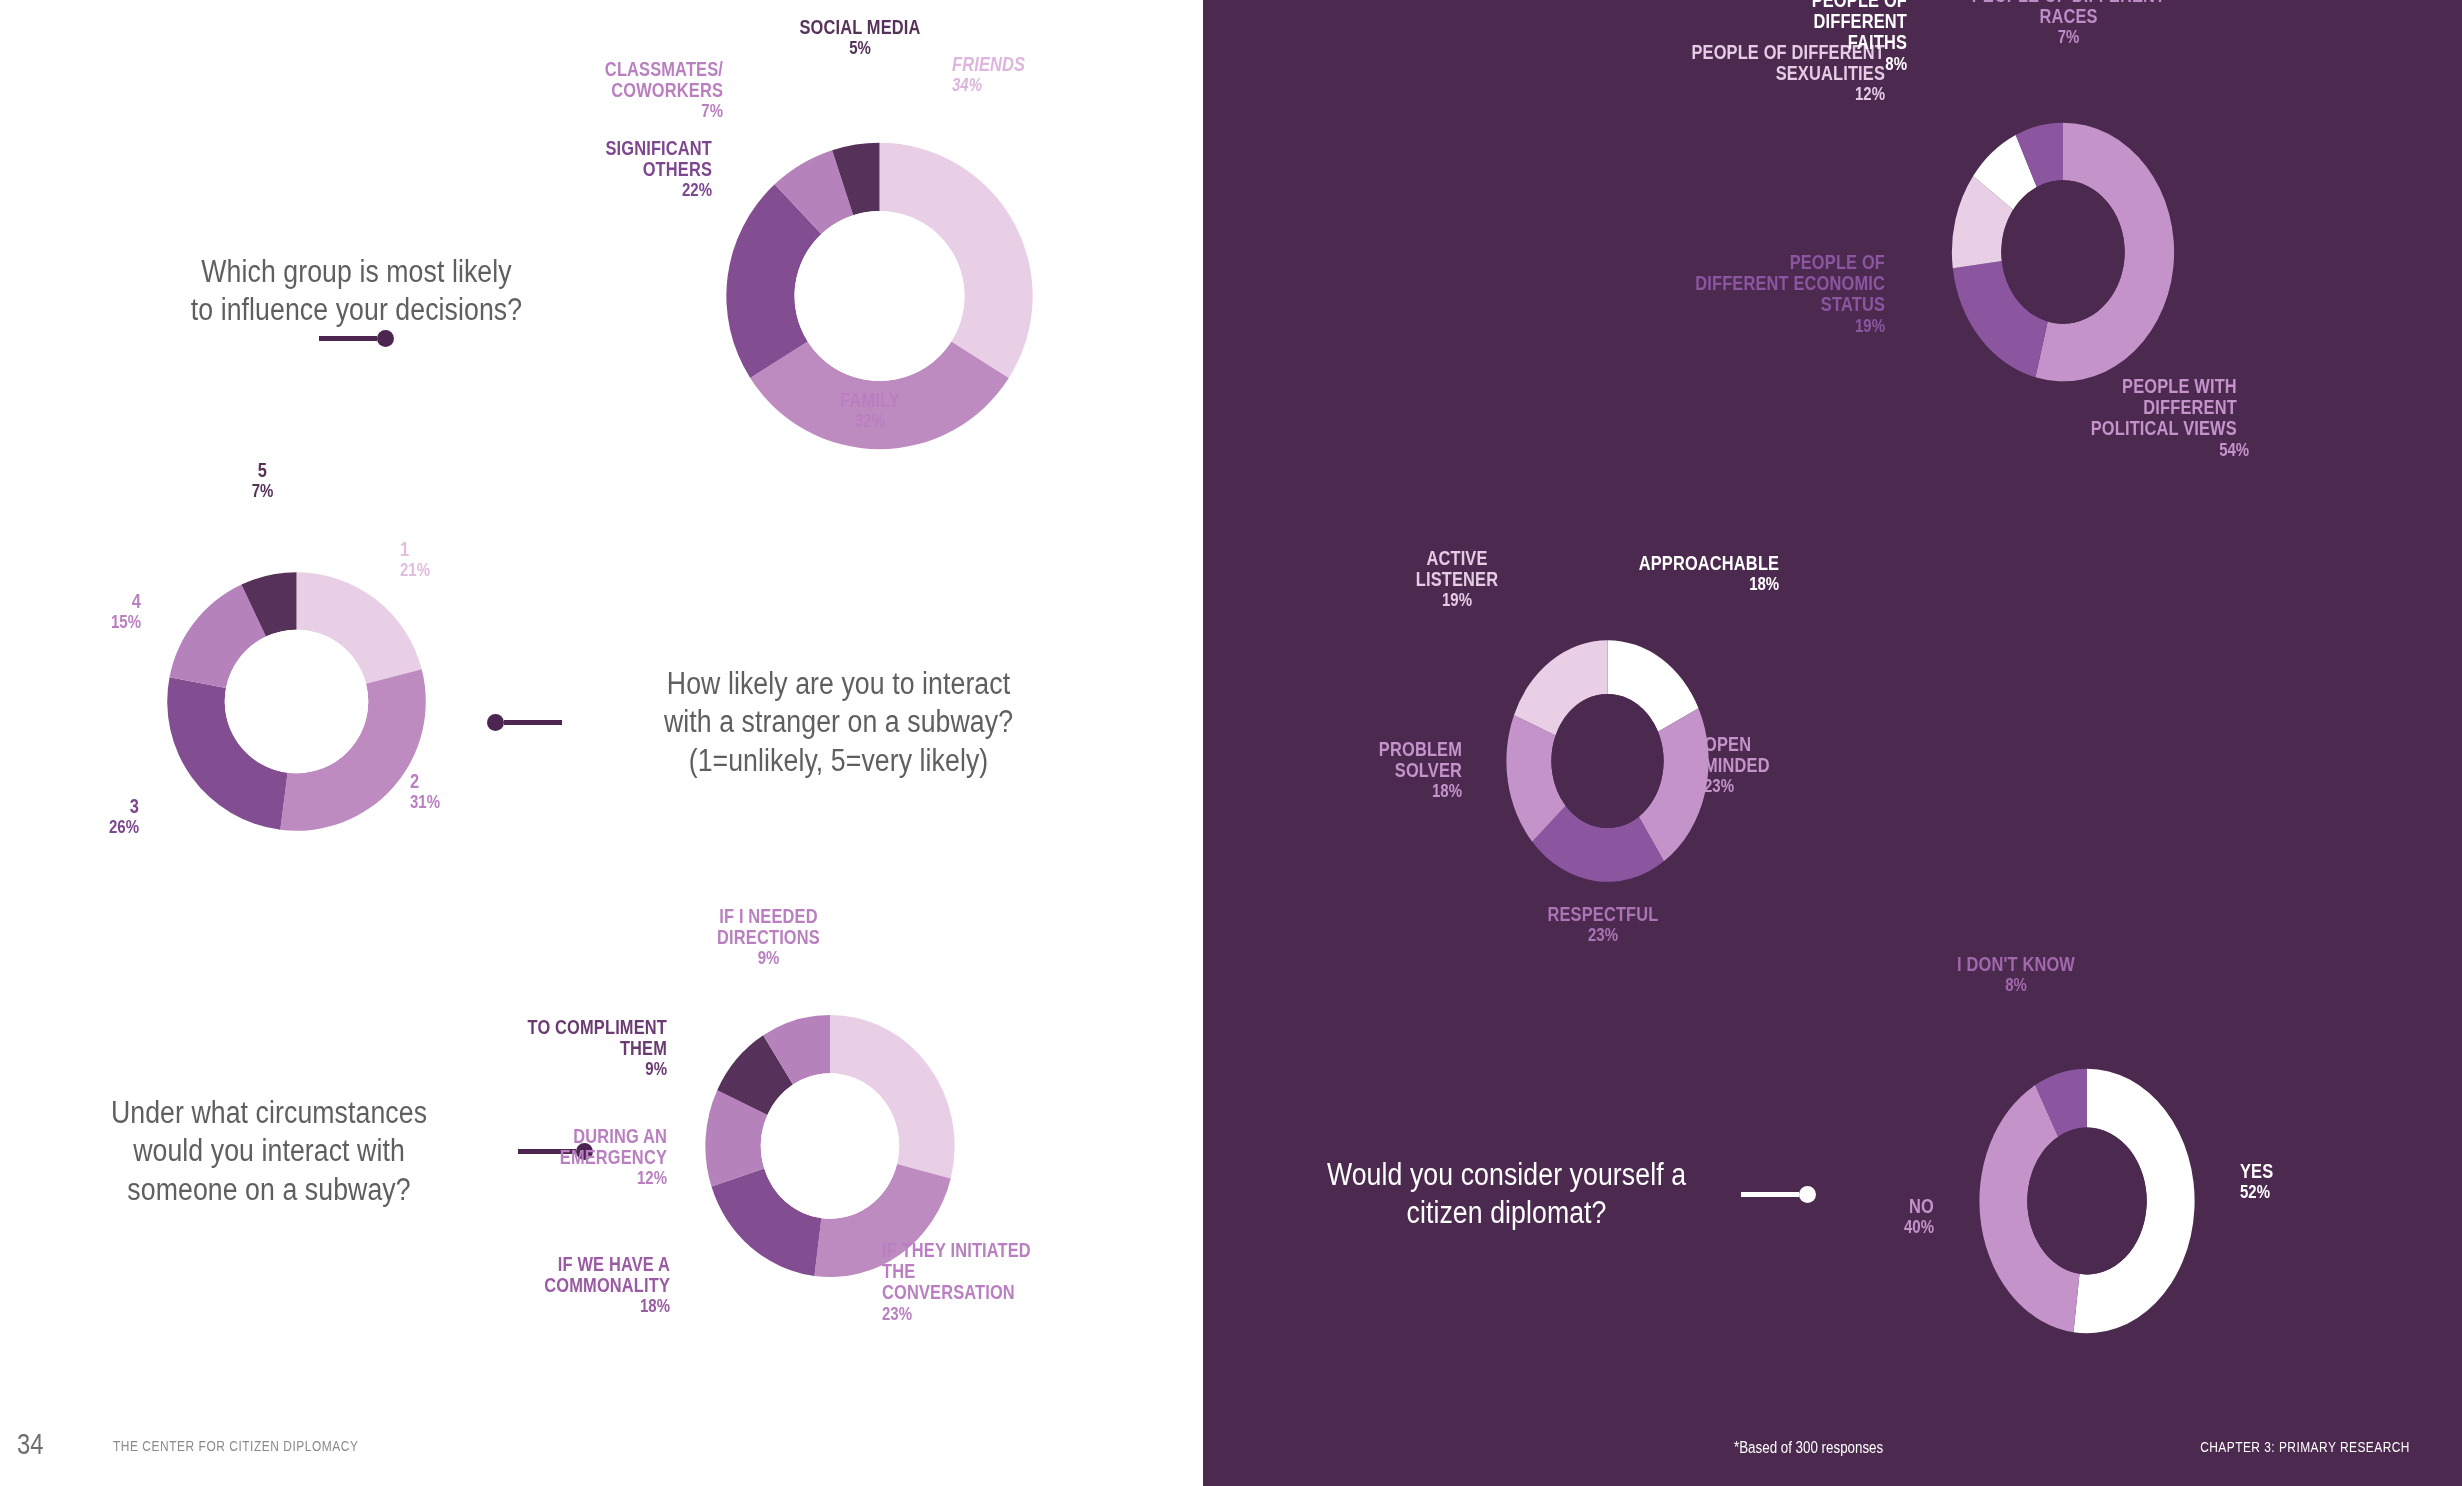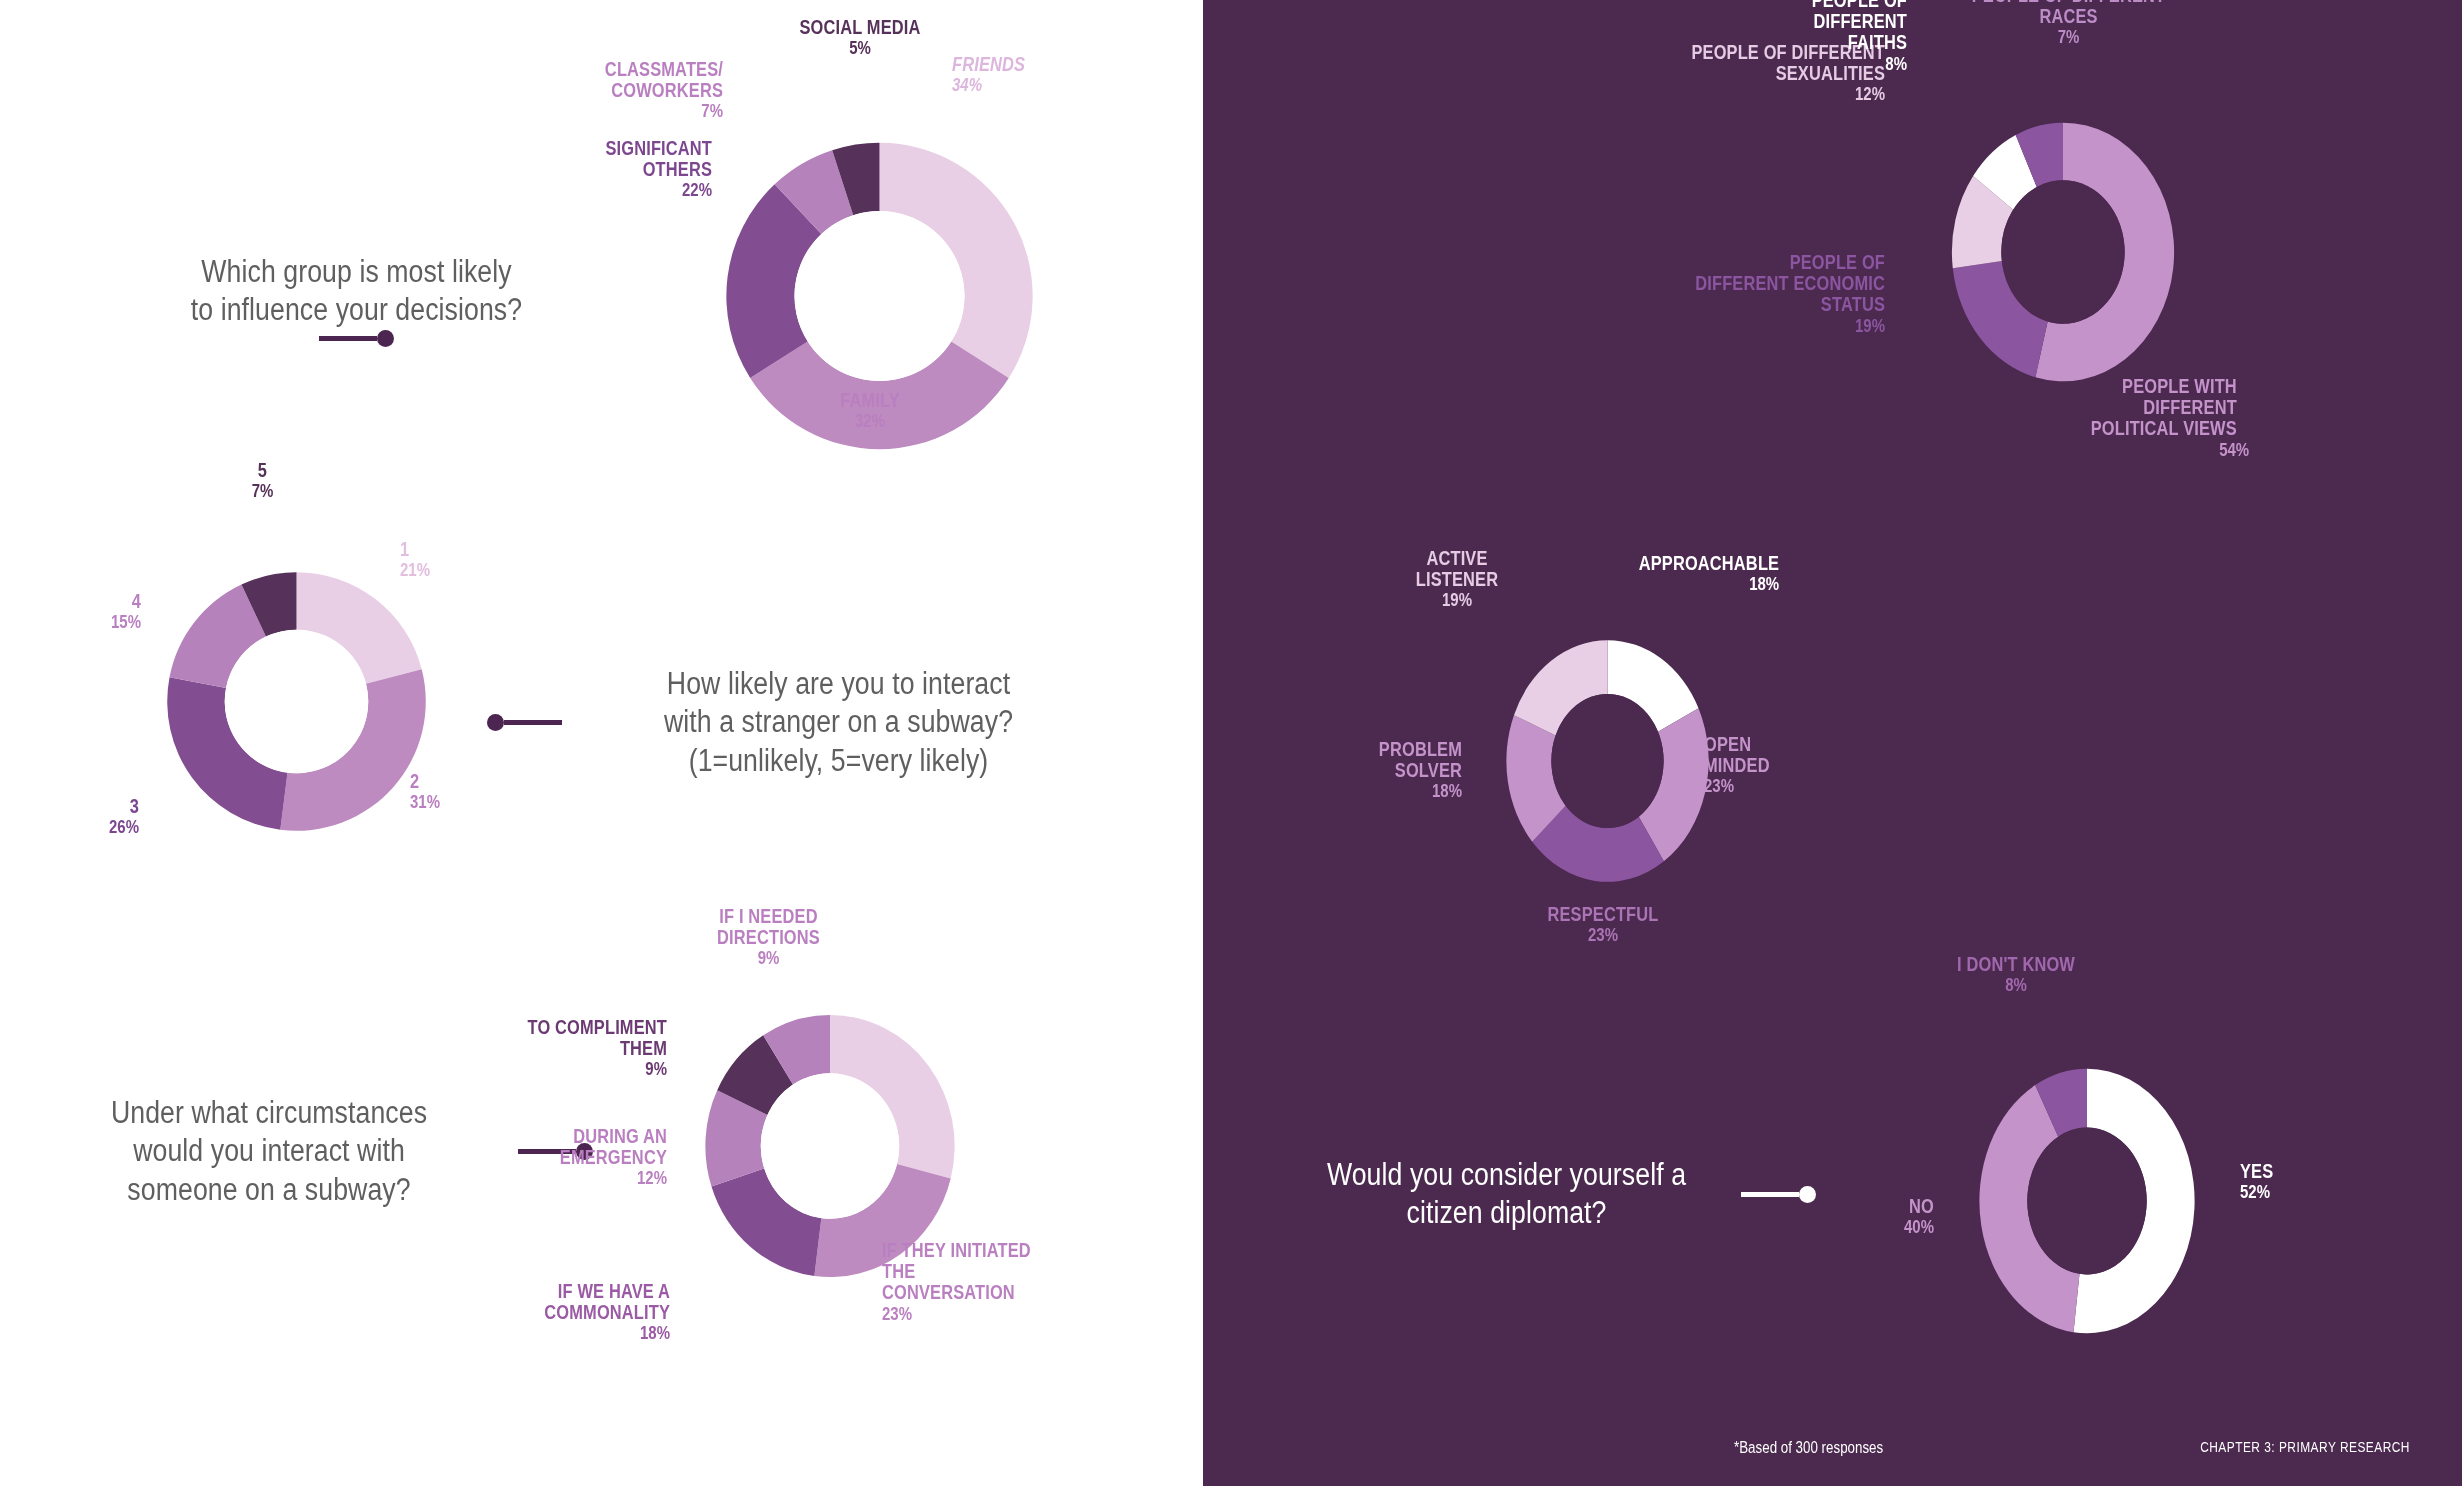--- a/index.html
+++ b/index.html
@@ -166,38 +166,42 @@
           <path d="M 338.4160251417954 632.9103958483366 A 252 265 0 0 1 130.3337578936213 451.8895035093611 L 236.9852356309598 415.4486744476954 A 139.86 147.07500000000002 0 0 0 352.4708939536965 515.9152696958269 Z" fill="#824d91" stroke="none"></path>
           <path d="M 130.3337578936213 451.8895035093611 A 252 265 0 0 1 141.98358277856303 257.16848773525584 L 243.45088844210247 307.37851069306697 A 139.86 147.07500000000002 0 0 0 236.9852356309598 415.4486744476954 Z" fill="#b582bb" stroke="none"></path>
           <path d="M 141.98358277856303 257.16848773525584 A 252 265 0 0 1 234.97164766529272 146.25309974196605 L 295.05926445423745 245.82047035679113 A 139.86 147.07500000000002 0 0 0 243.45088844210247 307.37851069306697 Z" fill="#563159" stroke="none"></path>
           <path d="M 234.97164766529272 146.25309974196605 A 252 265 0 0 1 369.9999999999997 105 L 369.99999999999983 222.92499999999998 A 139.86 147.07500000000002 0 0 0 295.05926445423745 245.82047035679113 Z" fill="#b582bb" stroke="none"></path>
           <ellipse cx="370" cy="370" rx="139.86" ry="147.07500000000002" fill="#ffffff"></ellipse>
         </svg>
       <div class="labelbox" style="left: 235px; top: 277px; width: 198px; text-align: left; color: rgb(185, 127, 192);">
         <span class="lbl"><span class="nm" style="transform-origin:left; white-space:normal; max-width:188px;">IF THEY INITIATED THE CONVERSATION</span>
         <span class="pct" style="transform-origin:left;">23%</span></span>
       </div>
-      <div class="labelbox" style="left: -175px; top: 291px; width: 198px; text-align: right; color: rgb(154, 90, 164); margin-top: 27px;">
+      <div class="labelbox" style="left: -175px; top: 291px; width: 198px; text-align: right; color: rgb(154, 90, 164);">
         <span class="lbl"><span class="nm" style="transform-origin:right; white-space:normal;">IF WE HAVE A COMMONALITY</span>
         <span class="pct" style="transform-origin:right;">18%</span></span>
       </div>
       <div class="labelbox" style="left: -148px; top: 163px; width: 168px; text-align: right; color: rgb(185, 127, 192);">
         <span class="lbl"><span class="nm" style="transform-origin:right; white-space:normal;">DURING AN EMERGENCY</span>
         <span class="pct" style="transform-origin:right;">12%</span></span>
       </div>
       <div class="labelbox" style="left: -158px; top: 54px; width: 178px; text-align: right; color: rgb(107, 58, 114);">
         <span class="lbl"><span class="nm" style="transform-origin:right; white-space:normal;">TO COMPLIMENT THEM</span>
         <span class="pct" style="transform-origin:right;">9%</span></span>
       </div>
       <div class="labelbox" style="left: 40px; top: -57px; width: 163px; text-align: center; color: rgb(185, 127, 192);">
         <span class="lbl"><span class="nm" style="white-space:normal;">IF I NEEDED DIRECTIONS</span>
         <span class="pct">9%</span></span>
       </div>
     </div>
 
+    <div class="footer-left">
+      <div class="pagenum">34</div>
+      <div class="orgname">THE CENTER FOR CITIZEN DIPLOMACY</div>
+    </div>
   </div>
 
   <div class="page-right">
 
 
     <div class="chart" style="left:702px; top:89px; width:316px; height:326px;">
       <svg id="svg-least-likely-interact" width="316" height="326" viewBox="0 0 640 660">
           <path d="M 320 68 A 225 262 0 1 1 264.04477538790763 583.7687882157013 L 288.9448503402887 470.8416774597143 A 124.87500000000001 145.41000000000003 0 1 0 320 184.58999999999997 Z" fill="#c493ca" stroke="none"></path>
           <path d="M 264.04477538790763 583.7687882157013 A 225 262 0 0 1 96.7741922042425 362.8373071938478 L 196.10967667335456 348.22470549258554 A 124.87500000000001 145.41000000000003 0 0 0 288.9448503402887 470.8416774597143 Z" fill="#8b55a0" stroke="none"></path>
           <path d="M 96.7741922042425 362.8373071938478 A 225 262 0 0 1 137.97117626563679 176.00026389937207 L 218.97400282742842 244.53014646415147 A 124.87500000000001 145.41000000000003 0 0 0 196.10967667335456 348.22470549258554 Z" fill="#e9cfe6" stroke="none"></path>

